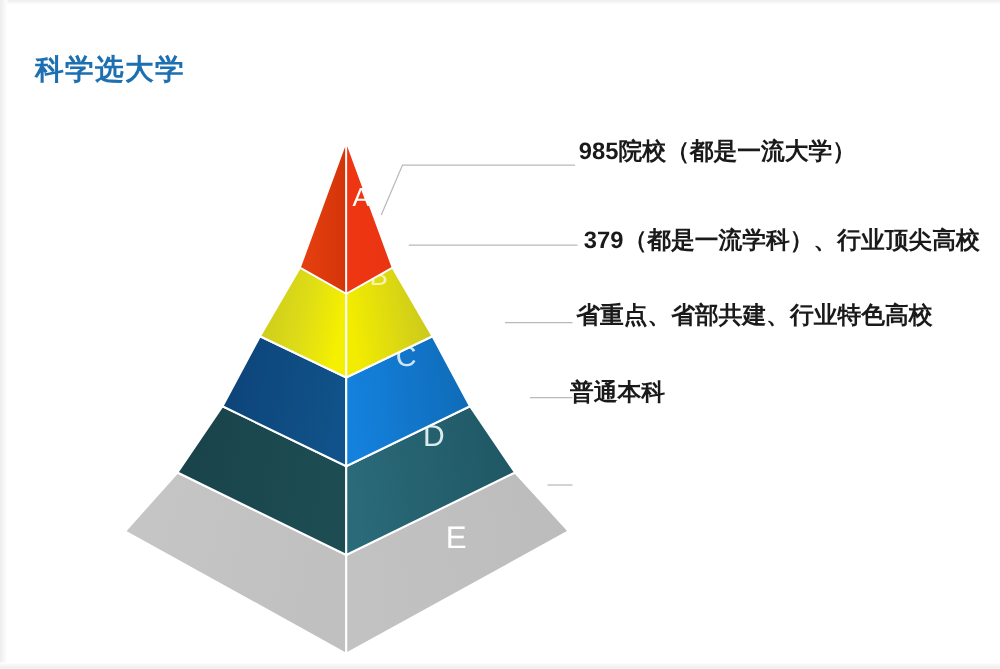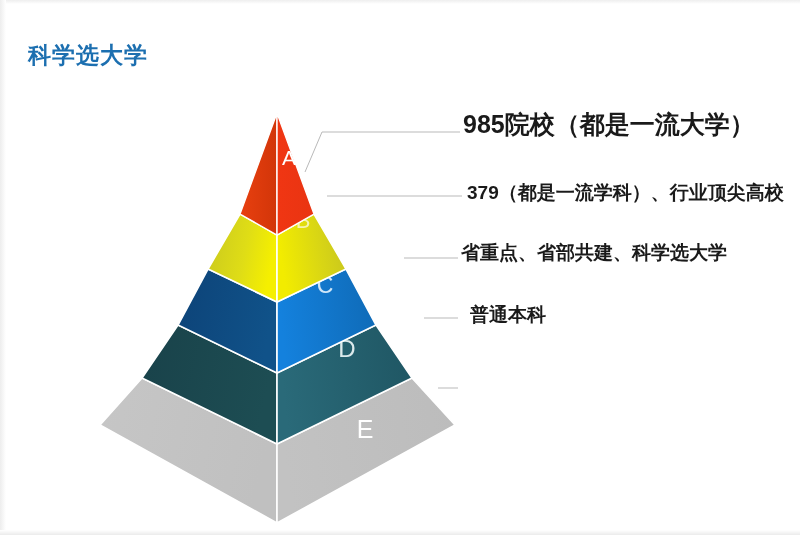--- a/index.html
+++ b/index.html
@@ -62,24 +62,24 @@
   }
 
   .callout {
     position: absolute;
     color: #1a1a1a;
     font-weight: bold;
     white-space: nowrap;
     font-size: 18px;
     line-height: 1;
   }
-  #callout-a { left: 463px; top: 112px; font-size: 25px; }
+  #callout-a { left: 463px; top: 112px; font-size: 19px; }
   #callout-b { left: 467px; top: 183px; font-size: 19px; }
   #callout-c { left: 461px; top: 243px; font-size: 19px; }
-  #callout-d { left: 470px; top: 305px; font-size: 19px; }
+  #callout-d { left: 456px; top: 305px; font-size: 19px; }
   #callout-e { left: 461px; top: 375px; font-size: 19px; }
 </style>
 </head>
 <body>
 
 <div id="slide">
 
   <div id="edge-top"></div>
   <div id="edge-left"></div>
   <div id="edge-bottom"></div>
@@ -170,16 +170,16 @@
       <polyline points="305,172 322,132 460,132" fill="none" stroke="#B9B9B9" stroke-width="1"></polyline>
       <line x1="327" y1="196" x2="462" y2="196" stroke="#B9B9B9" stroke-width="1"></line>
       <line x1="404" y1="258" x2="458" y2="258" stroke="#B9B9B9" stroke-width="1"></line>
       <line x1="424" y1="318" x2="458" y2="318" stroke="#B9B9B9" stroke-width="1"></line>
       <line x1="438" y1="388" x2="458" y2="388" stroke="#B9B9B9" stroke-width="1"></line>
     </g>
   </svg>
 
   <div class="callout" id="callout-a">985院校（都是一流大学）</div>
   <div class="callout" id="callout-b">379（都是一流学科）、行业顶尖高校</div>
-  <div class="callout" id="callout-c">省重点、省部共建、科学选大学</div>
+  <div class="callout" id="callout-c">省重点、省部共建、行业特色高校</div>
   <div class="callout" id="callout-d">普通本科</div>
 
 </div>
 
 </body></html>

